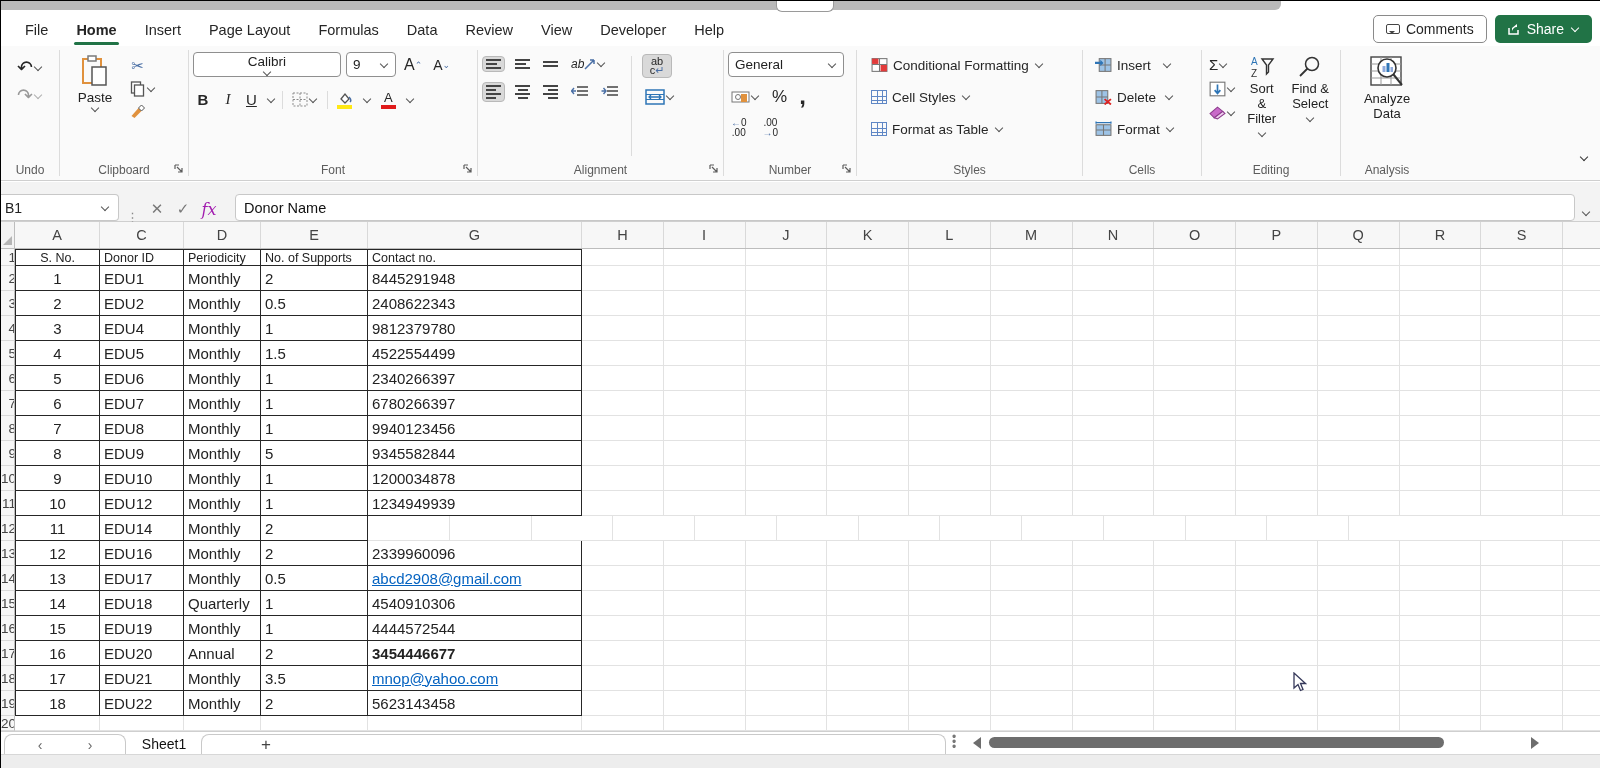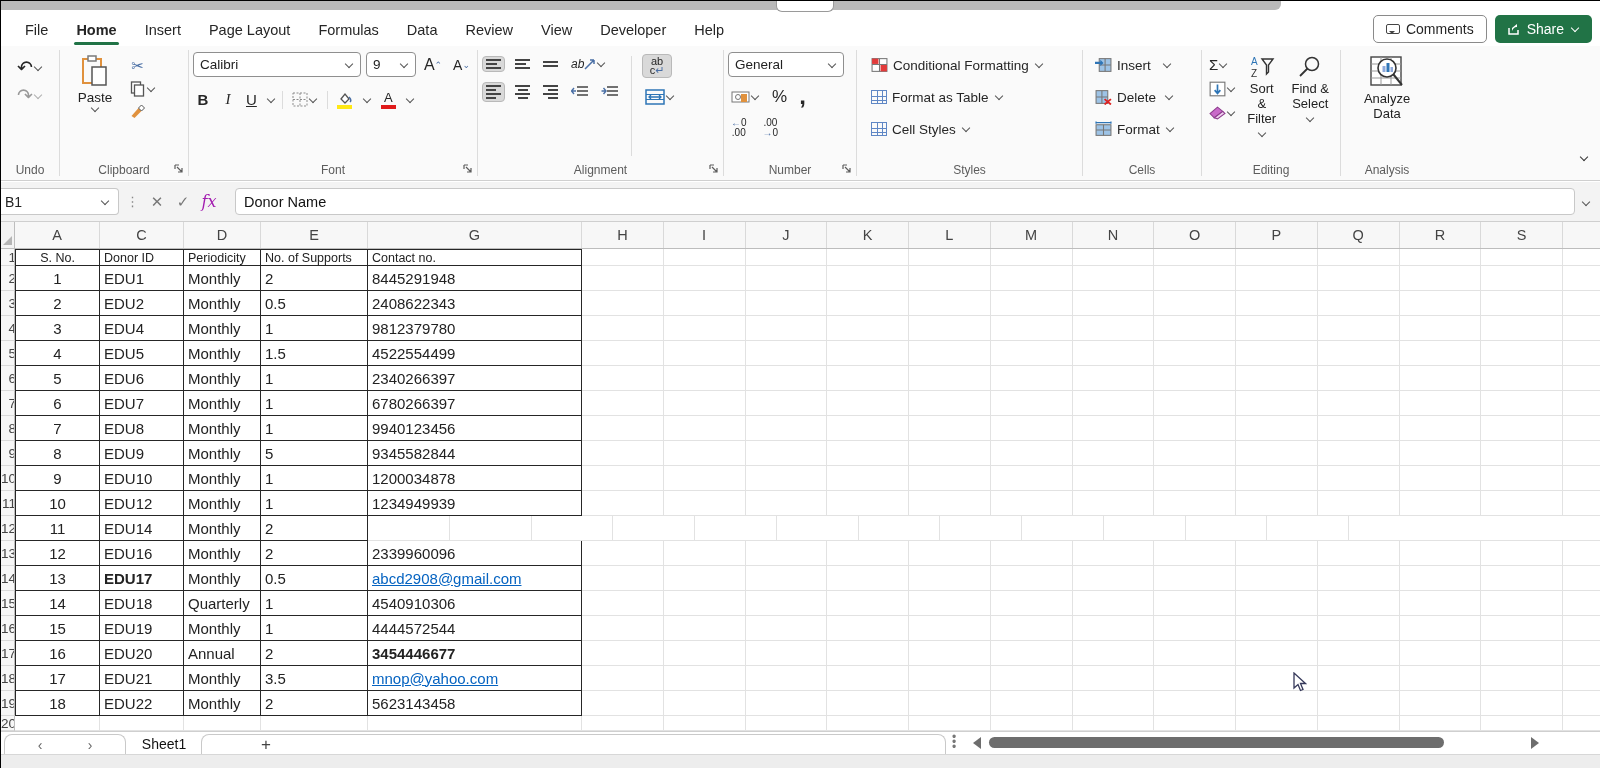--- a/index.html
+++ b/index.html
@@ -36,21 +36,21 @@
   .combo { background:#fff; border:1px solid #8f8f8f; border-radius:4px; display:flex; align-items:center; justify-content:space-between; font-size:13.5px; padding:1px 6px; height:25px; }
   .grid-ic { width:16px; height:14px; border:1px solid #5f87c5; position:relative; flex:none; background:
       linear-gradient(#5f87c5,#5f87c5) 0 4.5px/16px 1px no-repeat,
       linear-gradient(#5f87c5,#5f87c5) 0 9px/16px 1px no-repeat,
       linear-gradient(#5f87c5,#5f87c5) 5px 0/1px 14px no-repeat,
       linear-gradient(#5f87c5,#5f87c5) 10px 0/1px 14px no-repeat; }
   .lines { display:flex; flex-direction:column; gap:2.4px; }
   .lines i { display:block; height:1.6px; background:#444; }
 
   
-  #formulabar { position:absolute; left:0; top:181px; width:1600px; height:40px; background:#f3f3f3; border-bottom:1px solid #cfcfcf; display:flex; align-items:center; }
+  #formulabar { position:absolute; left:0; top:181px; width:1600px; height:40px; background:#f3f3f3; border-bottom:1px solid #cfcfcf; display:flex; align-items:flex-end; }
   #namebox { width:118px; height:27px; background:#fff; border:1px solid #c8c8c8; border-left:none; border-radius:0 4px 4px 0; display:flex; align-items:center; justify-content:space-between; padding:0 8px 0 4px; font-size:14px; }
   .fbtns { display:flex; align-items:center; gap:2px; margin:0 6px; }
   .fbtn { width:24px; height:24px; display:flex; align-items:center; justify-content:center; font-size:15px; color:#777; }
   #fxlabel { font-family:"DejaVu Serif", serif; font-style:italic; font-size:16px; color:#a21caf; }
   #formulainput { flex:1; height:27px; background:#fff; border:1px solid #c8c8c8; border-radius:4px; margin:0 6px 0 8px; display:flex; align-items:center; padding-left:8px; font-size:14.5px; color:#111; }
 
   
   #sheet { position:absolute; left:0; top:221px; width:1600px; height:509px; background:#fff; }
   #colheaders { display:flex; height:27px; border-bottom:1px solid #bdbdbd; background:#f7f7f7; }
   .colh { border-right:1px solid #d9d9d9; display:flex; align-items:center; justify-content:center; font-size:14.5px; color:#444; flex:none; }
@@ -172,21 +172,21 @@
     </div>
     <div class="glabel">Clipboard</div>
     <svg class="launcher" viewBox="0 0 11 11">
         <path d="M1 1 h4 M1 1 v4 M3 3 l5 5 M8 4 v4 h-4" stroke="#5c5c5c" stroke-width="1.2" fill="none"></path>
       </svg>
   </div>
   <div class="gdiv"></div>
 
   <div class="rgroup" style="width:288px; flex-direction:column;">
     <div style="display:flex; gap:5px; align-items:center;">
-      <div class="combo" style="width:168px;">
+      <div class="combo" style="width:148px;flex-direction:column;">
           <span>Calibri</span>
           <span class="chev"></span>
         </div>
       <div class="combo" style="width:50px;">
           <span>9</span>
           <span class="chev"></span>
         </div>
       <div class="rbtn" style="font-size:16px;">A<sup style="font-size:9px; color:#4a6fa5;">⌃</sup></div>
       <div class="rbtn" style="font-size:14px;">A<sup style="font-size:9px; color:#4a6fa5;">⌄</sup></div>
     </div>
@@ -357,26 +357,26 @@
           <rect x="1" y="1" width="14" height="12" fill="#fff" stroke="#777"></rect>
           <rect x="1" y="1" width="6" height="5" fill="#e23b3b"></rect>
           <rect x="9" y="7" width="6" height="6" fill="#e23b3b"></rect>
           <path d="M8 1 V13 M1 6.5 H15" stroke="#777"></path>
         </svg>
       <span>Conditional Formatting</span>
       <span class="chev"></span>
     </div>
     <div class="menu-row-btn">
       <span class="grid-ic"></span>
-      <span>Format as Table</span>
+      <span>Cell Styles</span>
       <span class="chev"></span>
     </div>
     <div class="menu-row-btn">
       <span class="grid-ic"></span>
-      <span>Cell Styles</span>
+      <span>Format as Table</span>
       <span class="chev"></span>
     </div>
     <div class="glabel">Styles</div>
   </div>
   <div class="gdiv"></div>
 
   <div class="rgroup" style="width:118px; flex-direction:column; gap:6px; padding-left:8px;">
     <div class="menu-row-btn">
       <svg class="icon-sm" width="16" height="14" viewBox="0 0 16 14">
           <rect x="4" y="1" width="11" height="12" fill="#9dc3e6" stroke="#777"></rect>
@@ -940,21 +940,21 @@
         <div class="cell" style="width: 81.75px;"></div>
         <div class="cell" style="flex: 1 1 0%;"></div>
       </div>
       <div class="grow" style="height: 25px;">
         <div class="rowh">
           <span>14</span>
         </div>
         <div class="cell tcell tleft center" style="width: 85px;">
           <span>13</span>
         </div>
-        <div class="cell tcell" style="width: 84px; font-weight: bold;">
+        <div class="cell tcell" style="width: 84px;">
           <span>EDU17</span>
         </div>
         <div class="cell tcell" style="width: 77px;">
           <span>Monthly</span>
         </div>
         <div class="cell tcell" style="width: 107px;">
           <span>0.5</span>
         </div>
         <div class="cell tcell" style="width: 214px;">
           <span class="link">abcd2908@gmail.com</span>

